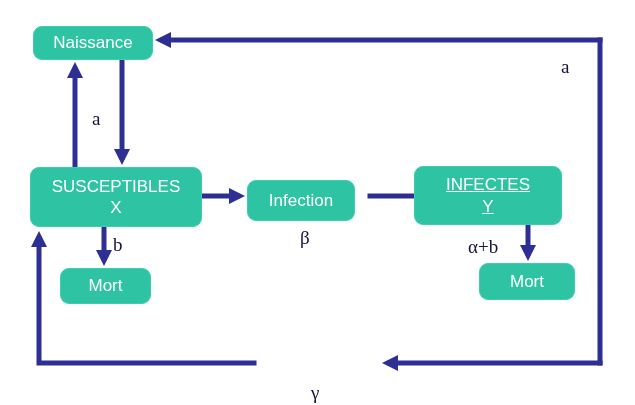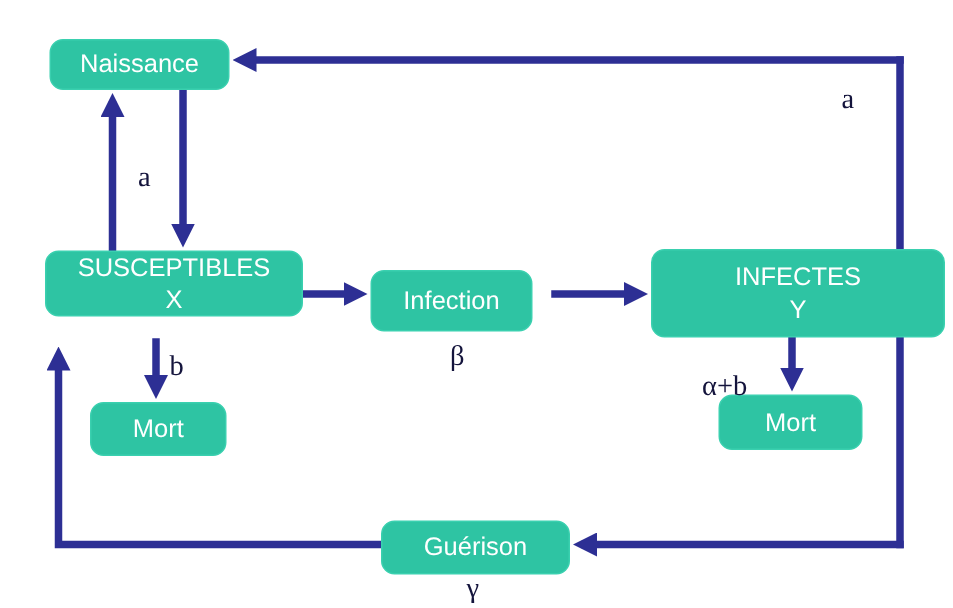--- a/index.html
+++ b/index.html
@@ -27,38 +27,38 @@
     border:1px solid var(--node-border);
     border-radius:9px;
     color:var(--node-text);
     display:flex;align-items:center;justify-content:center;
     font-size:17px;
     box-sizing:border-box;
     text-align:right;
   }
   .node.two-line{flex-direction:column;line-height:1.25;}
   #node-naissance    {left:33px;  top:26px;  width:120px; height:34px;}
-  #node-susceptibles {left:30px;  top:167px; width:172px; height:44px;}
+  #node-susceptibles {left:30px;  top:167px; width:172px; height:60px;}
   #node-infection    {left:247px; top:180px; width:108px; height:41px;}
-  #node-infectes     {left:434px; top:166px; width:196px; height:59px;}
+  #node-infectes     {left:414px; top:166px; width:148px; height:59px;text-decoration:underline;}
   #node-mort-left    {left:60px;  top:268px; width:91px;  height:36px;}
   #node-mort-right   {left:479px; top:263px; width:96px;  height:37px;}
   #node-guerison     {left:254px; top:347px; width:126px; height:36px;}
   .edge-label{
     position:absolute;
     color:var(--label);
     font-family:"Liberation Serif","DejaVu Serif",serif;
     font-size:19px;
     line-height:1;
   }
   #label-a-left      {left:92px;  top:109px;}
   #label-a-top-right {left:561px; top:57px;}
   #label-b           {left:113px; top:235px;}
   #label-beta        {left:300px; top:228px;}
-  #label-alpha-b     {left:468px; top:237px;margin-top:11px;}
+  #label-alpha-b     {left:468px; top:237px;}
   #label-gamma       {left:311px; top:383px;}
 </style>
 </head>
 <body>
 
 <div class="canvas">
 
   <svg width="635" height="405" viewBox="0 0 635 405">
     <defs>
       <marker id="arrowhead" markerWidth="3.2" markerHeight="3.2" refX="1.6" refY="1.6" orient="auto" markerUnits="strokeWidth">
@@ -98,21 +98,20 @@
 
   <div class="node two-line" id="node-infectes">
     <span>INFECTES</span>
     <span>Y</span>
   </div>
 
   <div class="node" id="node-mort-left">Mort</div>
 
   <div class="node" id="node-mort-right">Mort</div>
 
-  <div class="node" id="node-guerison">Guérison</div>
 
   <div class="edge-label" id="label-a-left">a</div>
   <div class="edge-label" id="label-a-top-right">a</div>
   <div class="edge-label" id="label-b">b</div>
   <div class="edge-label" id="label-beta">β</div>
   <div class="edge-label" id="label-alpha-b">α+b</div>
   <div class="edge-label" id="label-gamma">γ</div>
 
 </div>
 

